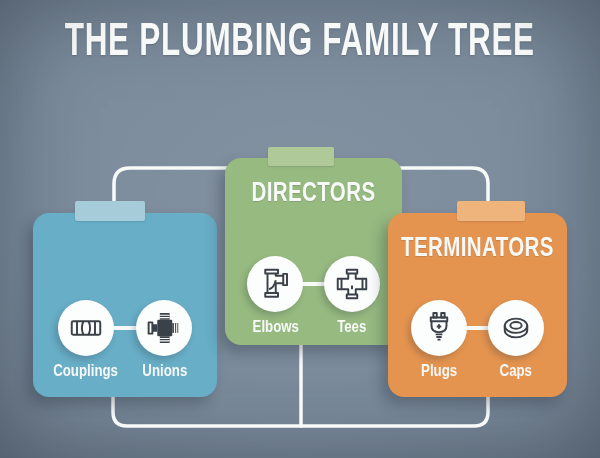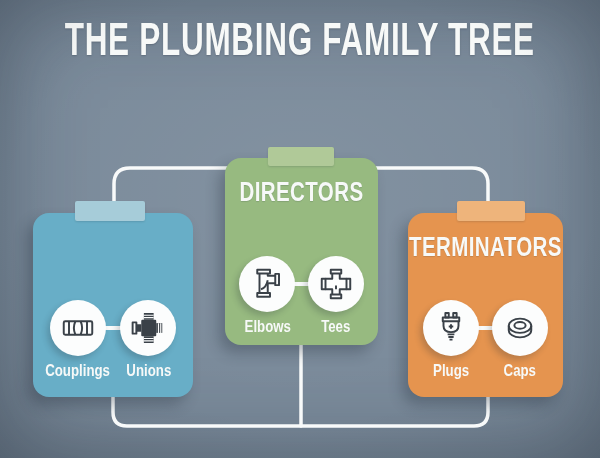--- a/index.html
+++ b/index.html
@@ -24,24 +24,25 @@
     text-shadow:0 1px 2px rgba(30,40,50,.25);
   }
   .page-title .cond{transform:scaleX(.70) scaleY(1.02);}
 
   svg.lines{position:absolute;left:0;top:0;z-index:2;}
   svg.lines path{stroke:var(--line);stroke-width:3.5;fill:none;stroke-linecap:round;}
 
   .card{
     position:absolute;z-index:3;border-radius:16px;
     box-shadow:-6px 8px 14px rgba(30,40,52,.30);
+    padding-left:24px;
   }
   .card--connectors{left:33px;top:213px;width:160px;height:184px;background:var(--card-blue);}
   .card--directors{left:225px;top:158px;width:153px;height:187px;background:var(--card-green);}
-  .card--terminators{left:408px;top:213px;width:155px;height:184px;background:var(--card-orange);}
+  .card--terminators{left:388px;top:213px;width:155px;height:184px;background:var(--card-orange);}
 
   .tab{position:absolute;z-index:4;border-radius:2px;box-shadow:0 1px 2px rgba(30,40,52,.15);}
   .tab--connectors{left:75px;top:201px;width:70px;height:20px;background:var(--tab-blue);}
   .tab--directors{left:268px;top:147px;width:66px;height:19px;background:var(--tab-green);}
   .tab--terminators{left:457px;top:201px;width:68px;height:20px;background:var(--tab-orange);}
 
   .card-title{
     position:absolute;left:0;right:0;top:19px;
     display:flex;justify-content:center;
     color:var(--title);font-weight:bold;font-size:27px;letter-spacing:.5px;

